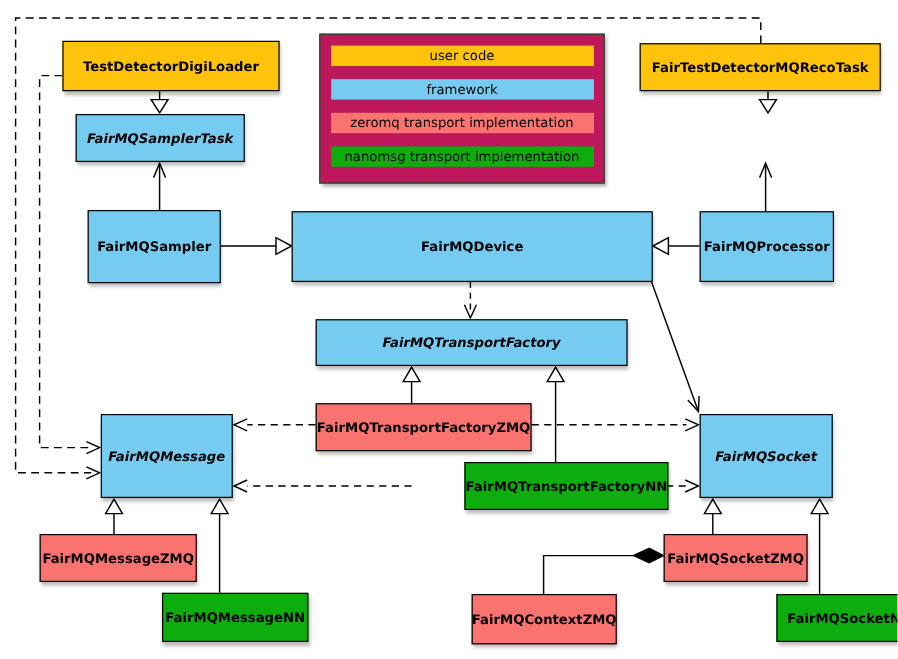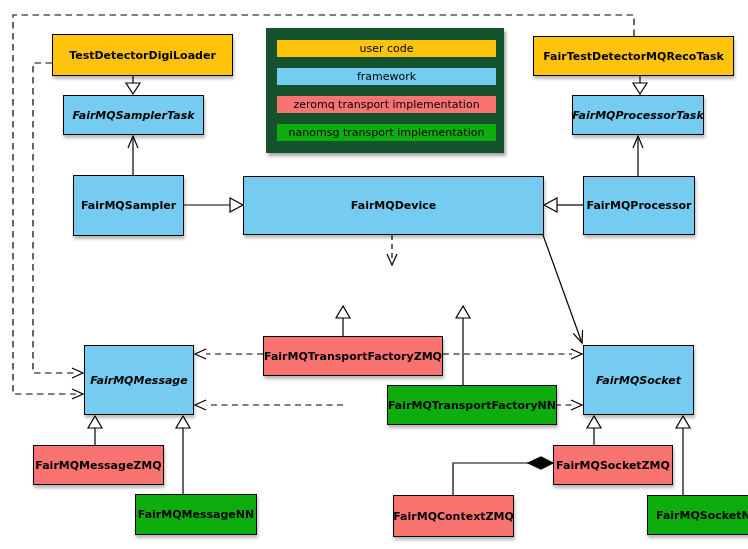--- a/index.html
+++ b/index.html
@@ -21,21 +21,21 @@
     box-shadow:1px 3px 3px rgba(0,0,0,0.28);
     white-space:nowrap;
   }
   .node.abstract{font-style:italic;}
   .yellow{background:#FFC30B;}
   .blue{background:#76CBF0;}
   .red{background:#F97471;}
   .green{background:#0CAD0C;margin-left:44px;}
   .legend{
     position:absolute;left:266px;top:28px;width:238px;height:125px;
-    background:#14532d;border:3px solid #14532d;box-sizing:border-box;
+    background:#be185d;border:1px solid #14532d;box-sizing:border-box;
     box-shadow:2px 3px 3px rgba(0,0,0,0.35);
     padding:9px 8px 0 8px;
   }
   .legend-bar{
     width:219px;height:17px;margin:0 auto 11px auto;
     display:flex;align-items:center;justify-content:center;
     font-size:11px;font-weight:normal;color:#000;white-space:nowrap;
   }
 </style>
 </head>
@@ -156,36 +156,36 @@
   </div>
 
   <div class="node yellow" style="left:533px;top:36px;width:201px;height:40px">
     <span>FairTestDetectorMQRecoTask</span>
   </div>
 
   <div class="node blue abstract" style="left:63px;top:95px;width:141px;height:40px">
     <span>FairMQSamplerTask</span>
   </div>
 
-  <div class="node blue abstract" style="left:572px;top:95px;width:132px;height:40px">
-    <span>FairMQProcessorTask</span>
-  </div>
 
   <div class="node blue" style="left:73px;top:175px;width:111px;height:61px">
     <span>FairMQSampler</span>
   </div>
 
   <div class="node blue" style="left:243px;top:176px;width:301px;height:59px">
     <span>FairMQDevice</span>
   </div>
 
   <div class="node blue" style="left:583px;top:176px;width:112px;height:59px">
     <span>FairMQProcessor</span>
   </div>
 
+  <div class="node blue abstract" style="left:263px;top:266px;width:260px;height:39px">
+    <span>FairMQTransportFactory</span>
+  </div>
 
   <div class="node red" style="left:263px;top:336px;width:180px;height:40px">
     <span>FairMQTransportFactoryZMQ</span>
   </div>
 
   <div class="node green" style="left:343px;top:385px;width:170px;height:40px">
     <span>FairMQTransportFactoryNN</span>
   </div>
 
   <div class="node red" style="left:33px;top:445px;width:131px;height:40px">

